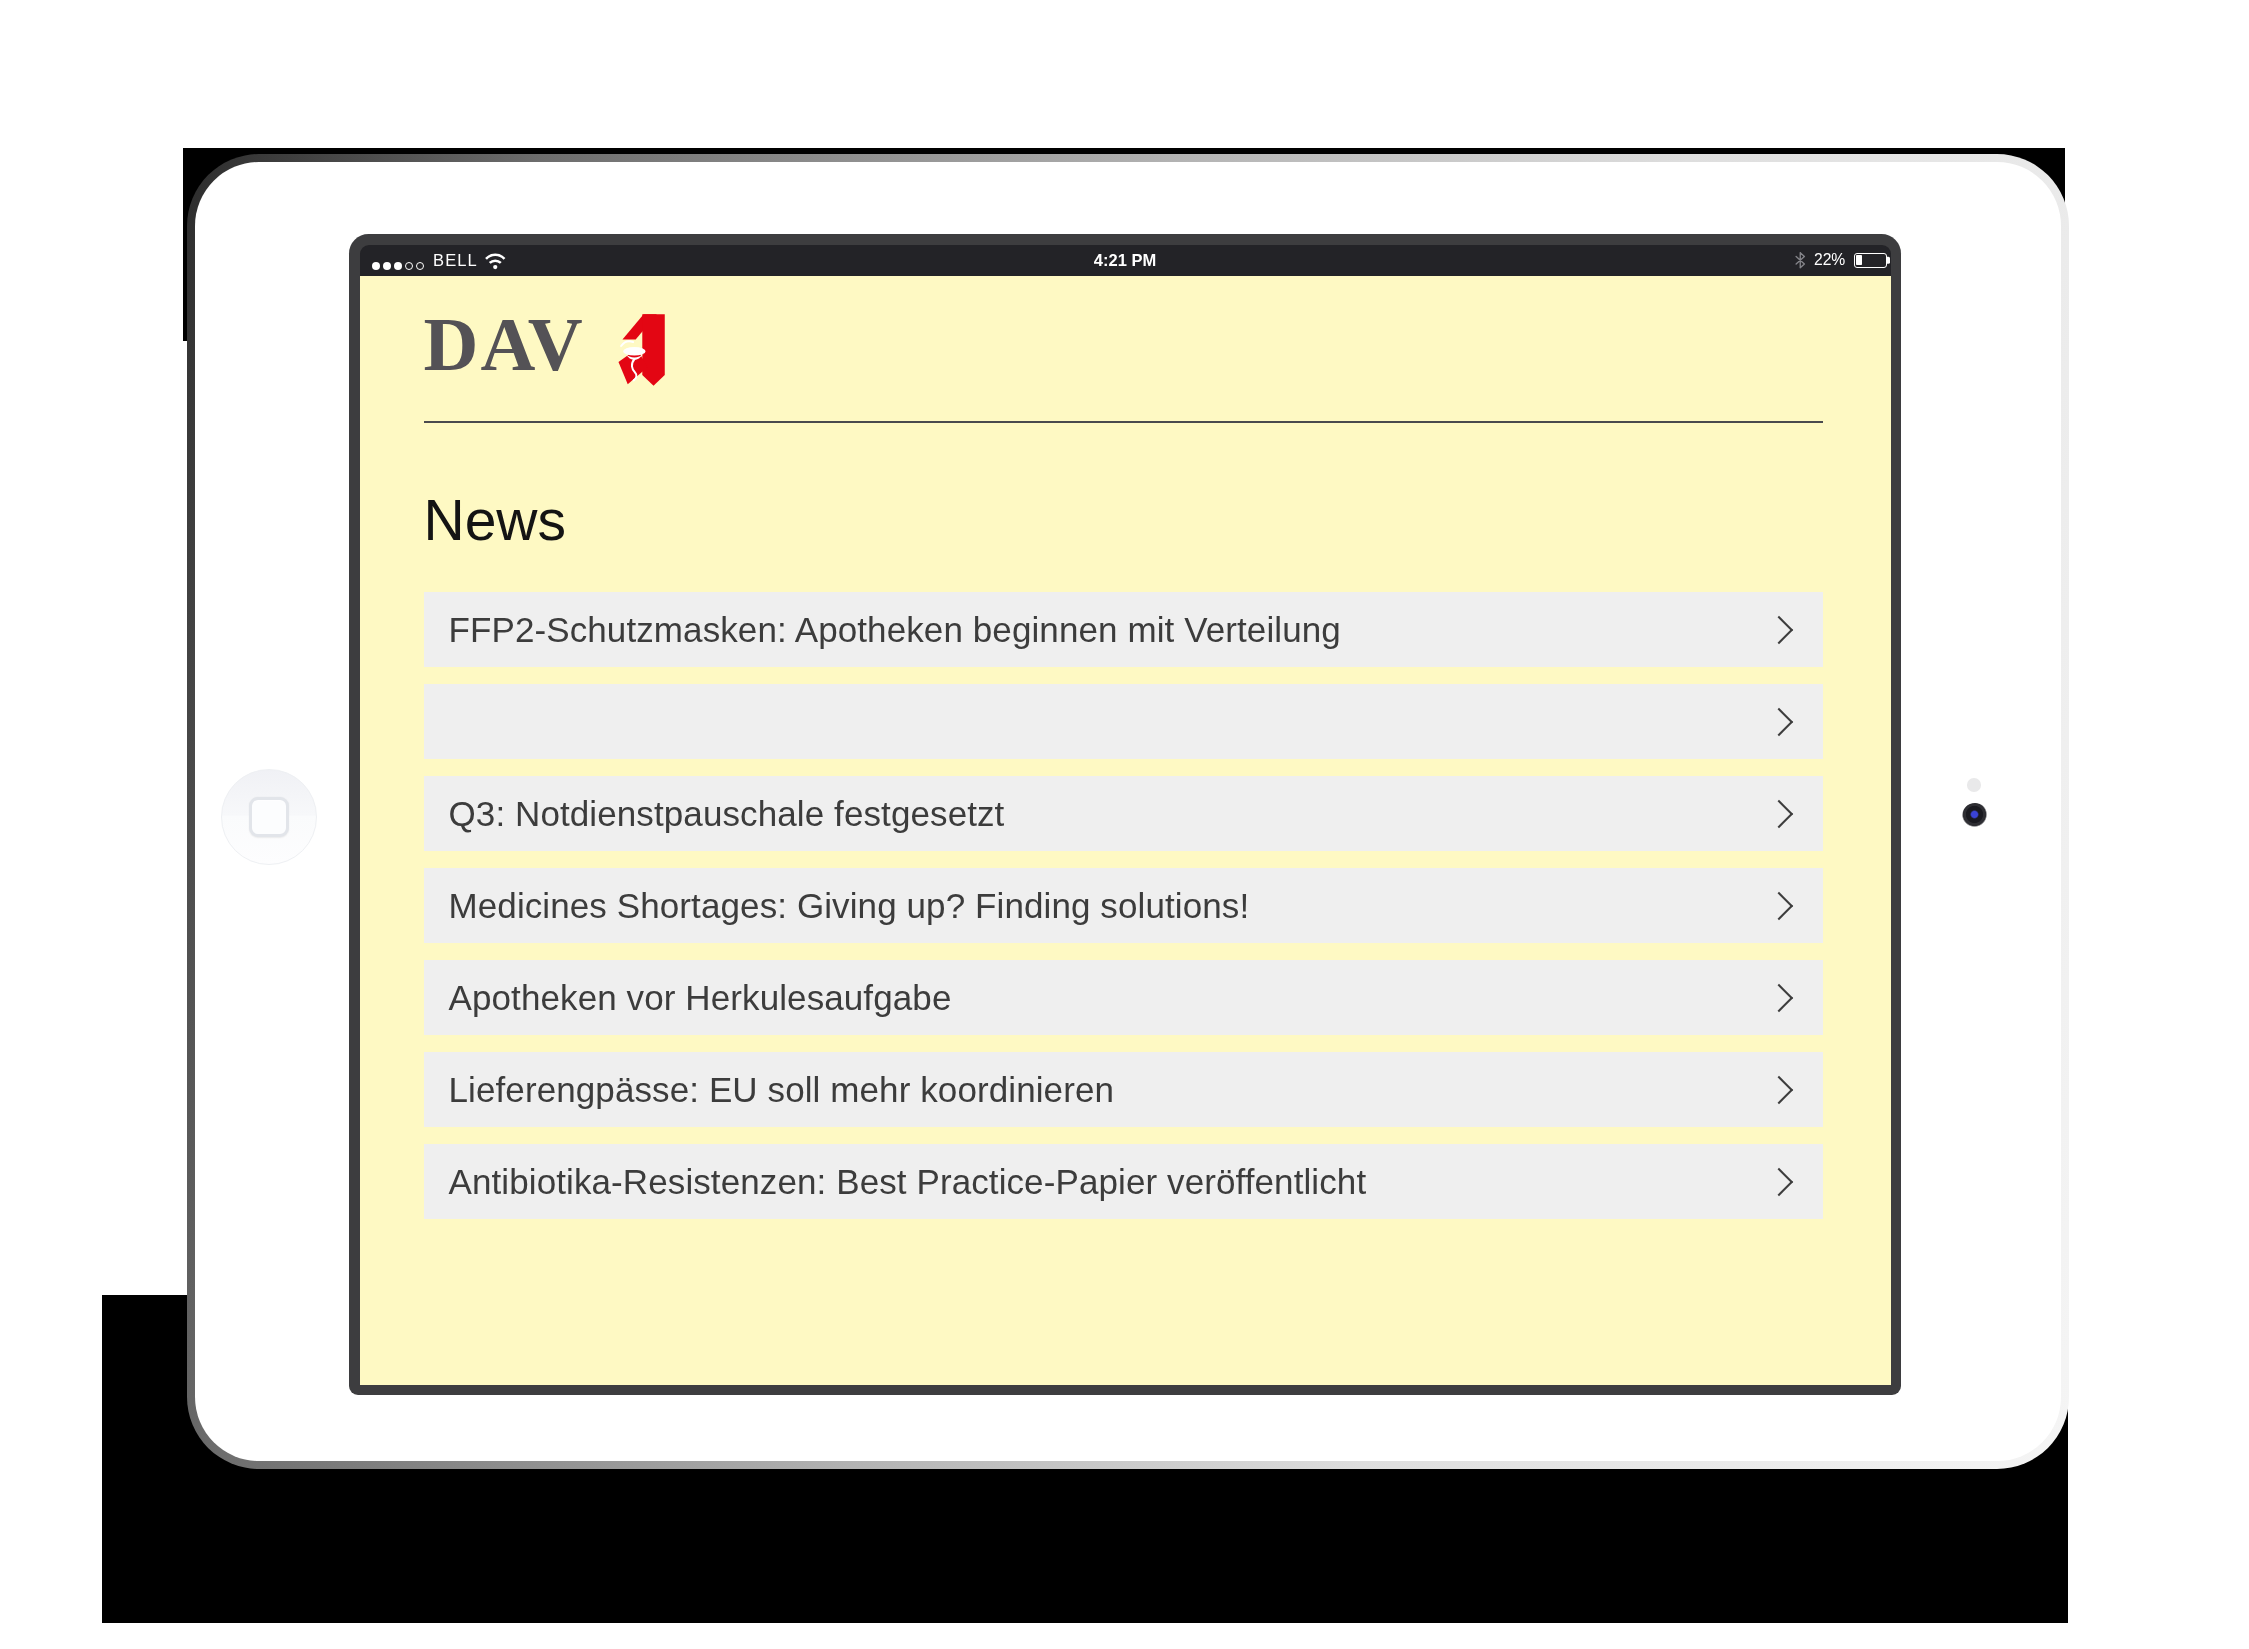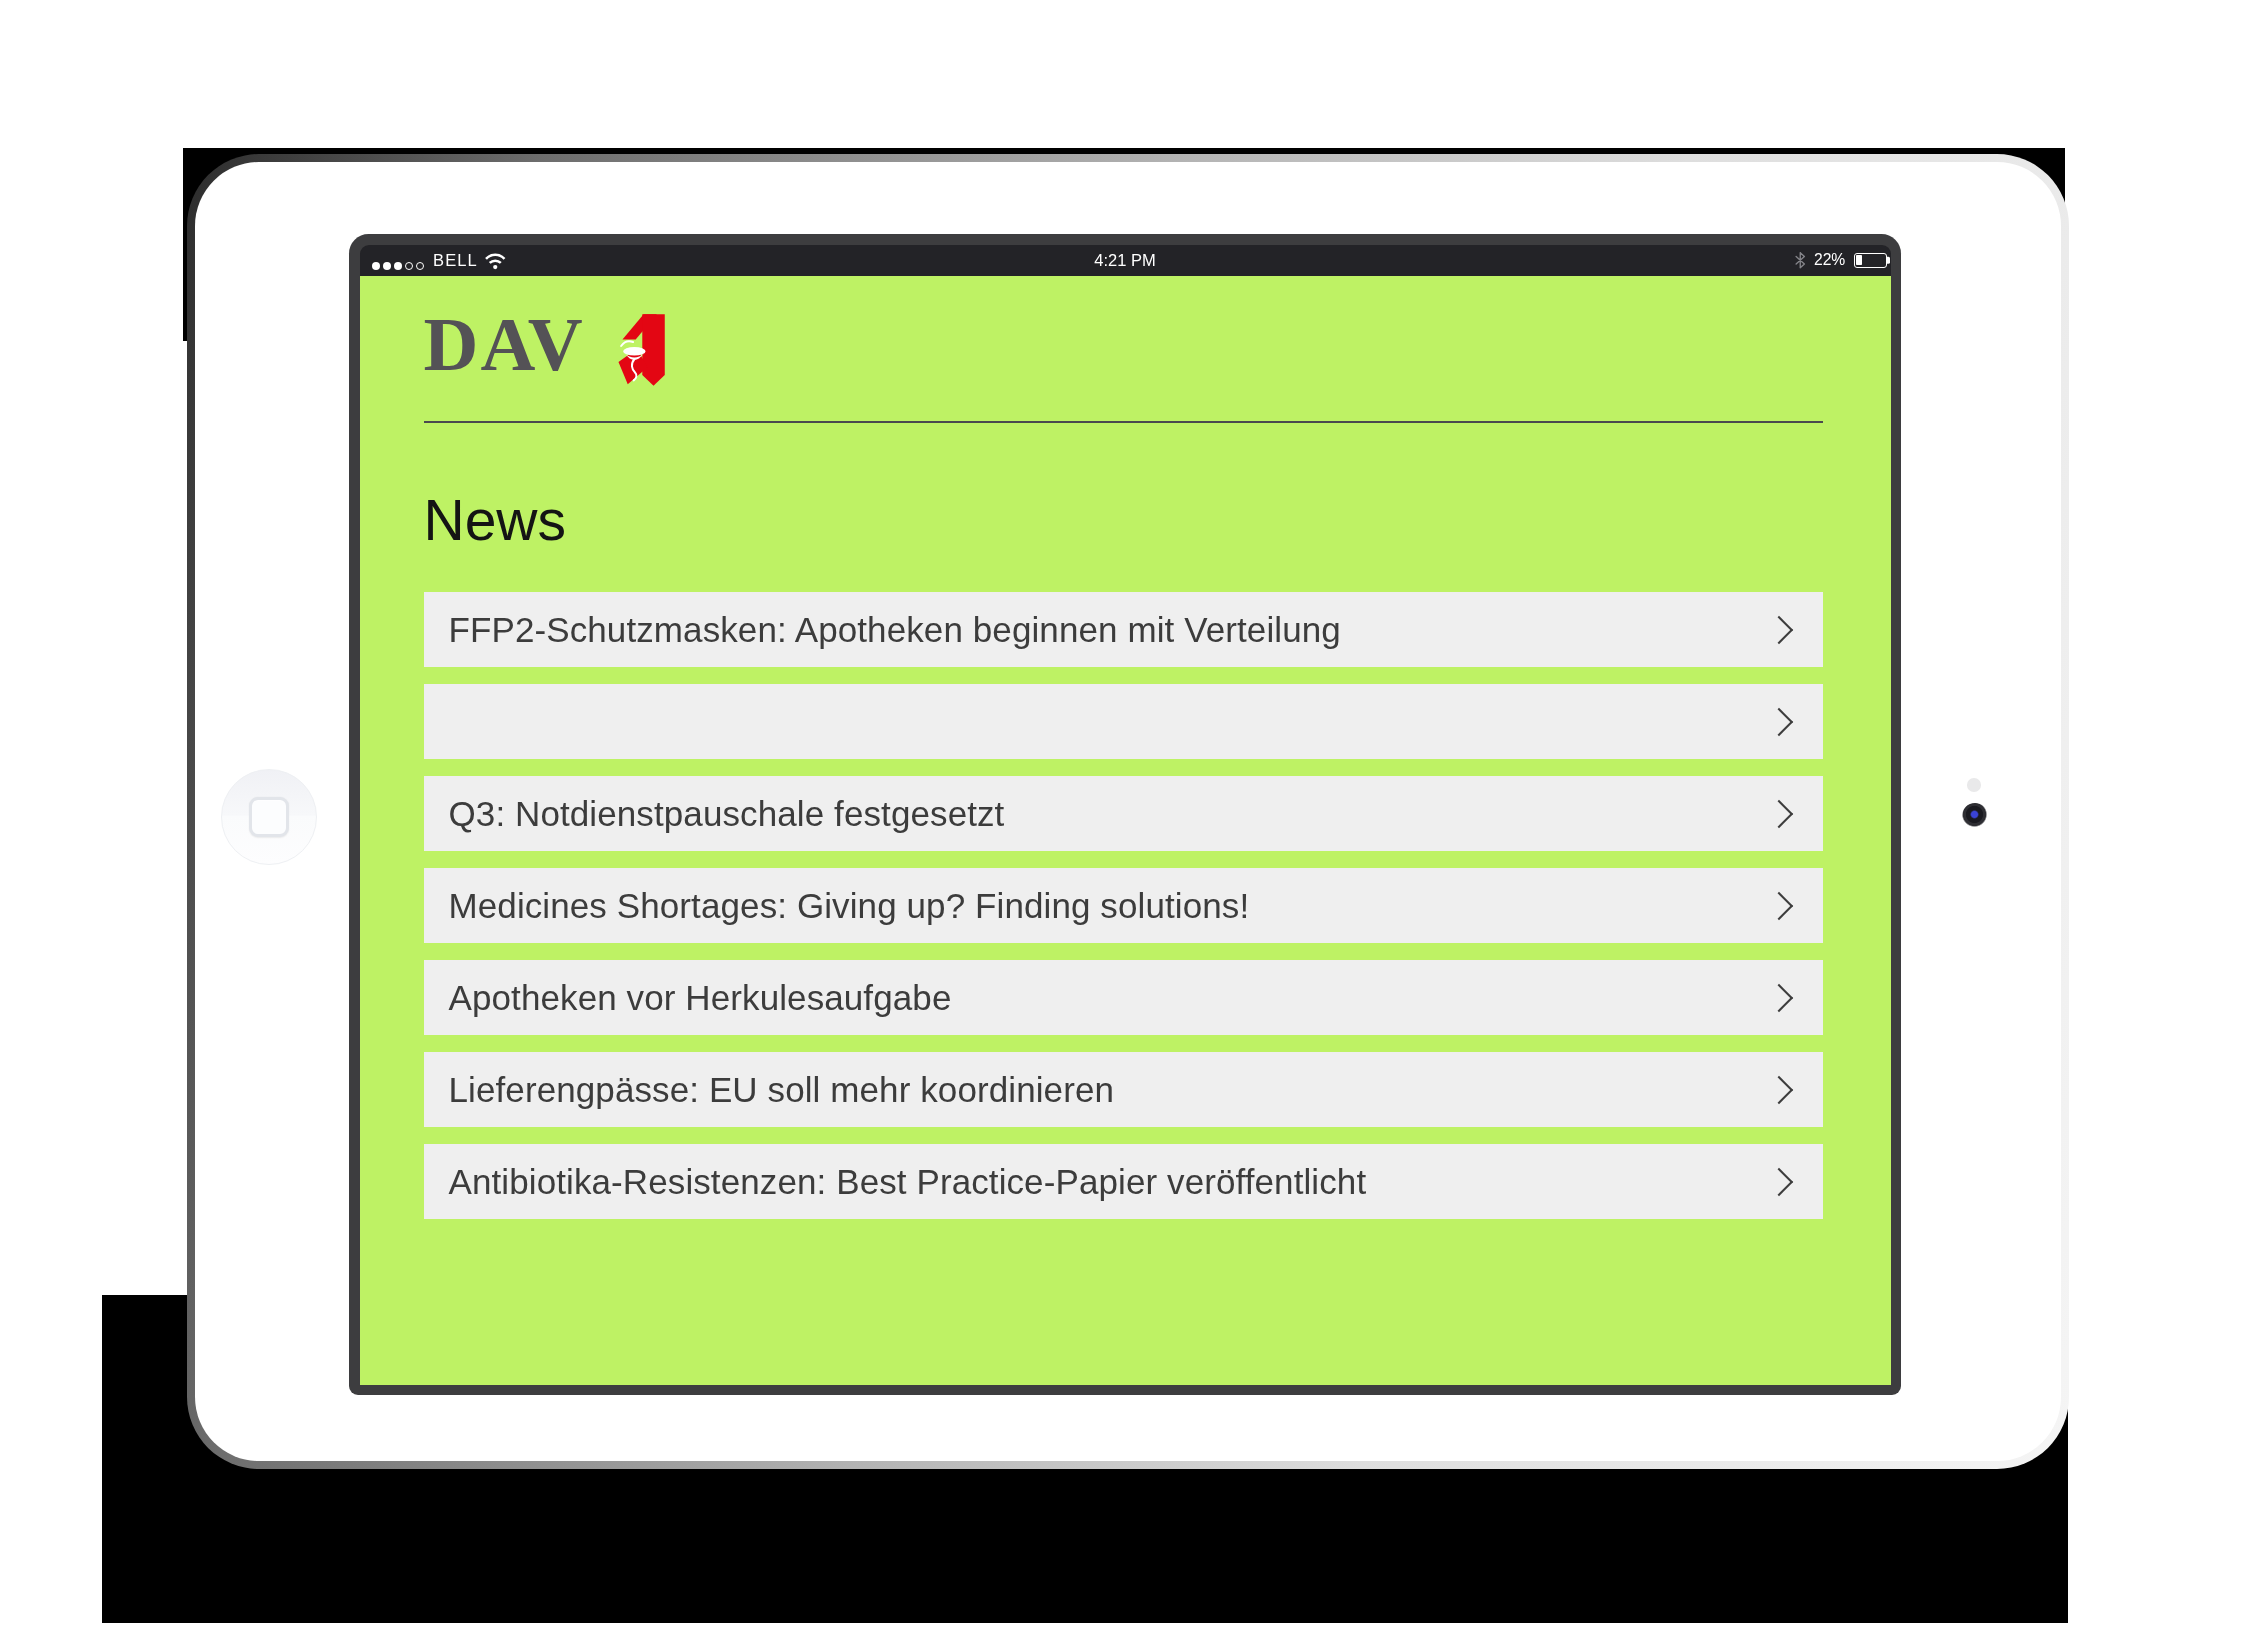--- a/index.html
+++ b/index.html
@@ -33,28 +33,28 @@
 
   
   .status-bar{height:31.5px;background:#232327;border-radius:9px 9px 0 0;position:relative;
         display:flex;align-items:center;color:#fff;font-size:16.5px;flex:0 0 auto;}
   .sb-left{display:flex;align-items:flex-end;gap:6px;padding-left:12px;}
   .sb-dots{display:flex;align-items:center;gap:3px;margin-right:3px;}
   .dot{width:8.2px;height:8.2px;border-radius:50%;}
   .dot.filled{background:#fff;}
   .dot.hollow{border:1.5px solid #fff;width:6px;height:6px;}
   .sb-carrier{letter-spacing:1.1px;}
-  .sb-time{position:absolute;left:0;right:0;text-align:center;font-weight:400;}
+  .sb-time{position:absolute;left:0;right:0;text-align:center;font-weight:700;}
   .sb-right{margin-left:auto;display:flex;align-items:center;gap:8.2px;padding-right:4px;}
   .battery{position:relative;width:33px;height:15px;border:1.5px solid #fff;border-radius:3px;box-sizing:border-box;}
   .battery .fill{position:absolute;left:1.5px;top:1.5px;bottom:1.5px;width:6px;background:#fff;border-radius:0.7px;}
   .battery .nub{position:absolute;right:-4.5px;top:50%;transform:translateY(-50%);width:3px;height:6.7px;background:#fff;border-radius:0 1.5px 1.5px 0;}
 
   
-  .content{position:relative;background:#bef264;flex:1 1 auto;}
+  .content{position:relative;background:#fef9c3;flex:1 1 auto;}
 
   .logo{position:absolute;left:64px;top:28.5px;display:flex;align-items:flex-end;gap:16.5px;}
   .logo-text{font-family:"Liberation Serif", serif;font-weight:bold;font-size:76px;line-height:1.05;
         color:#545256;letter-spacing:2.2px;}
   .logo-a{width:72px;height:78px;margin-bottom:-3px;}
 
   .divider{position:absolute;left:64px;top:145px;width:1399px;height:2.2px;background:#4a4a4e;}
 
   .page-title{position:absolute;left:64px;top:216px;font-size:57px;line-height:1;color:#141414;font-weight:400;}
 

